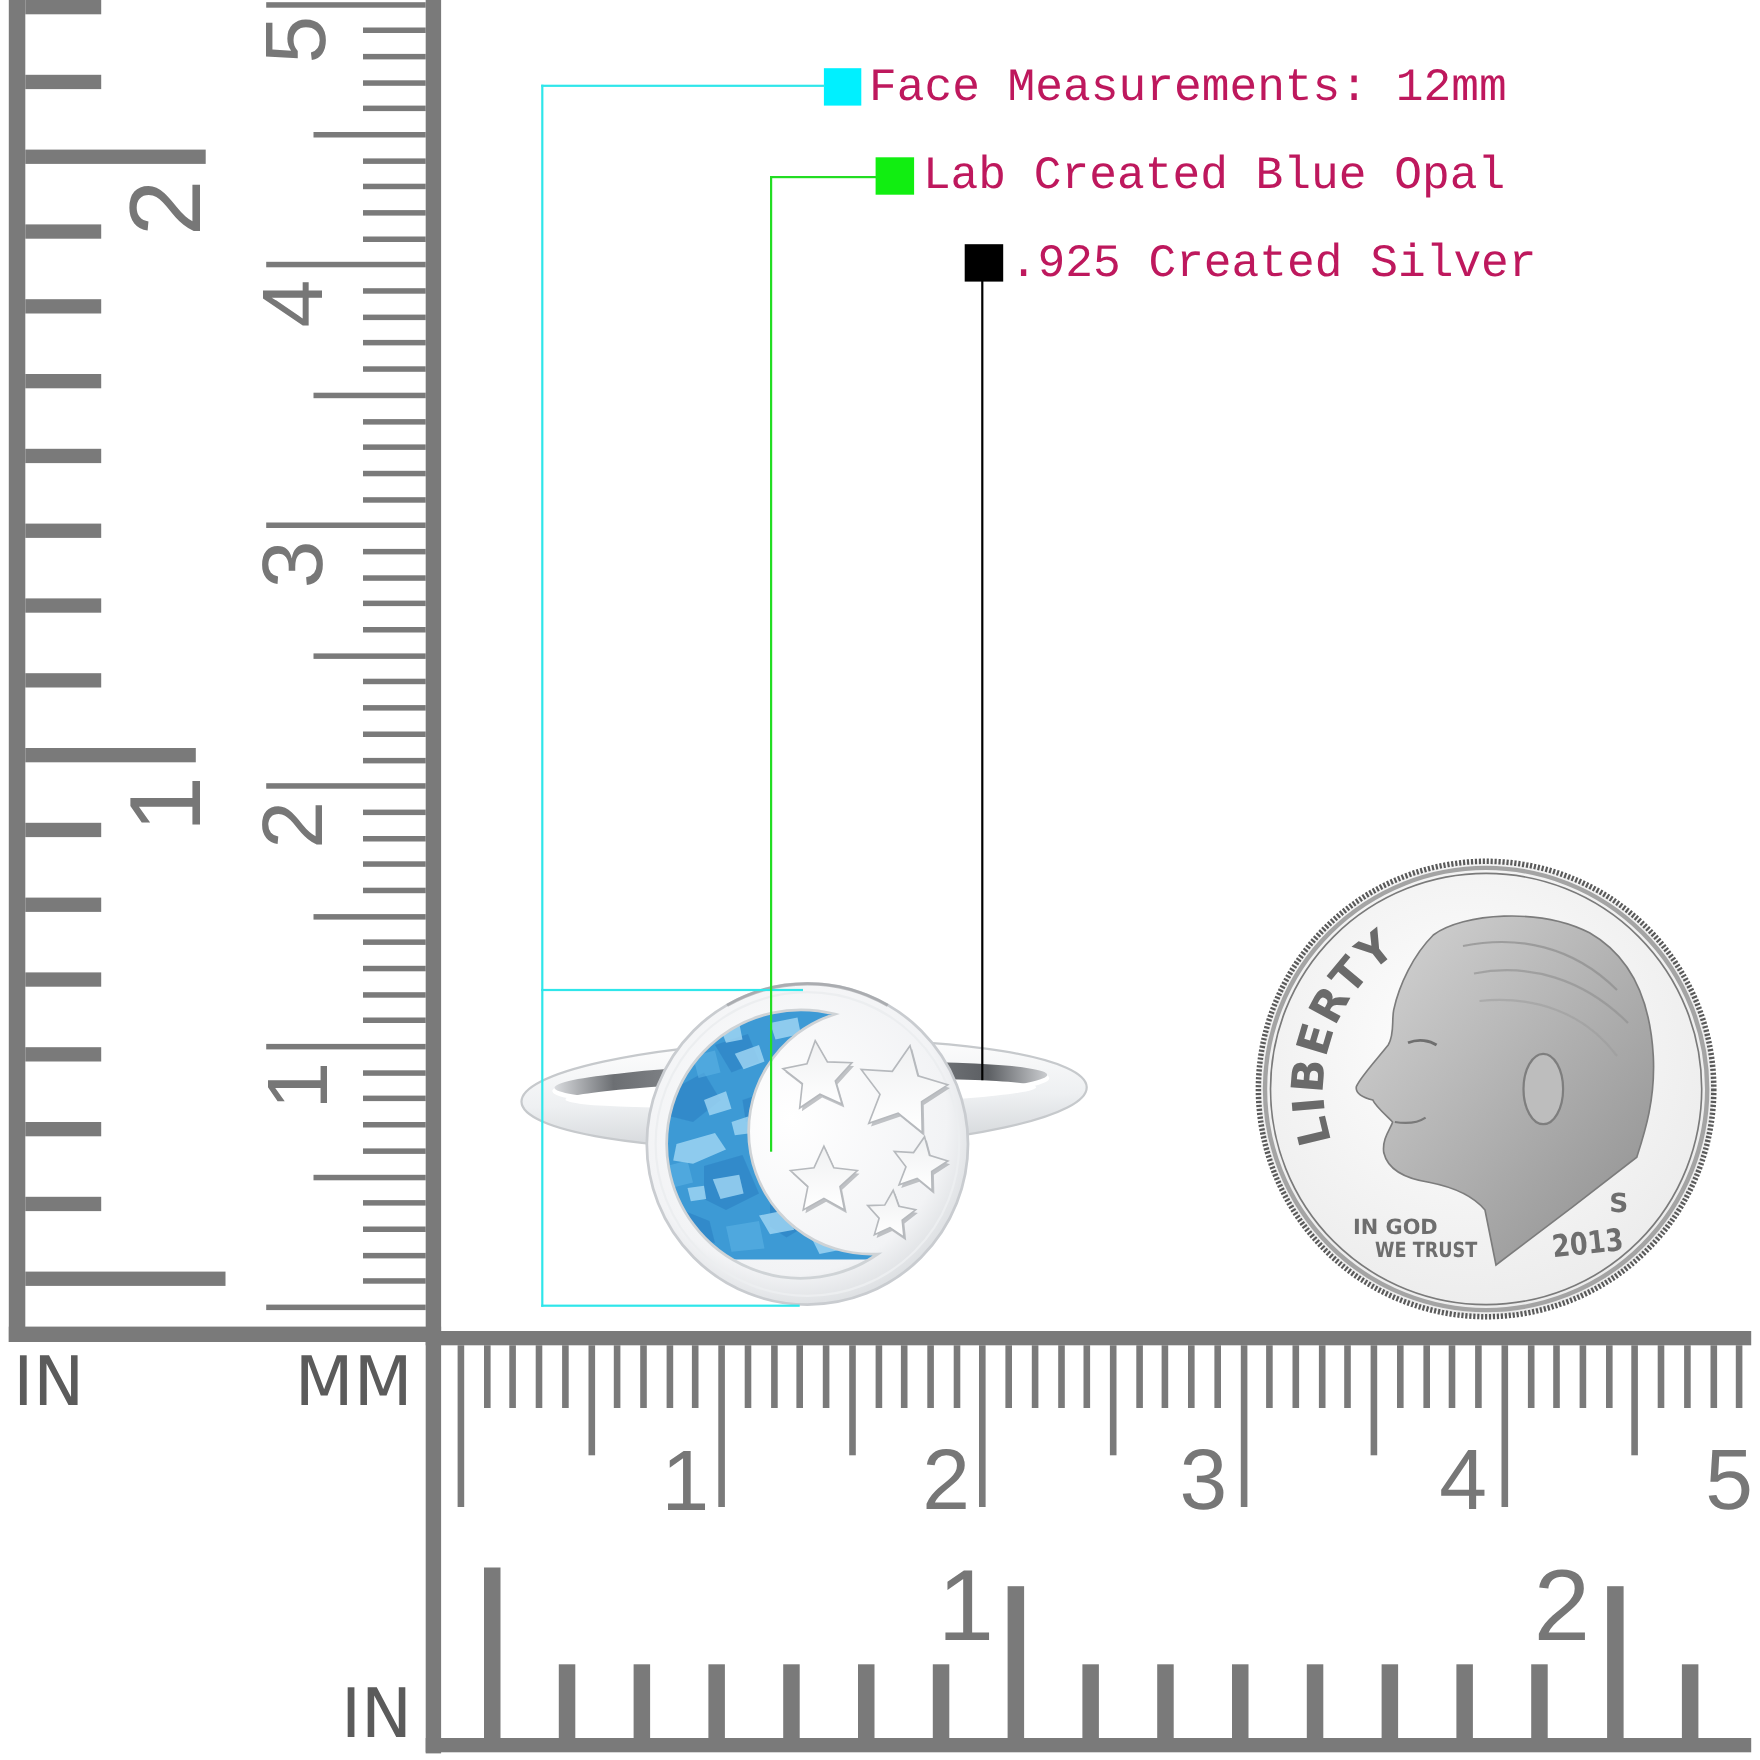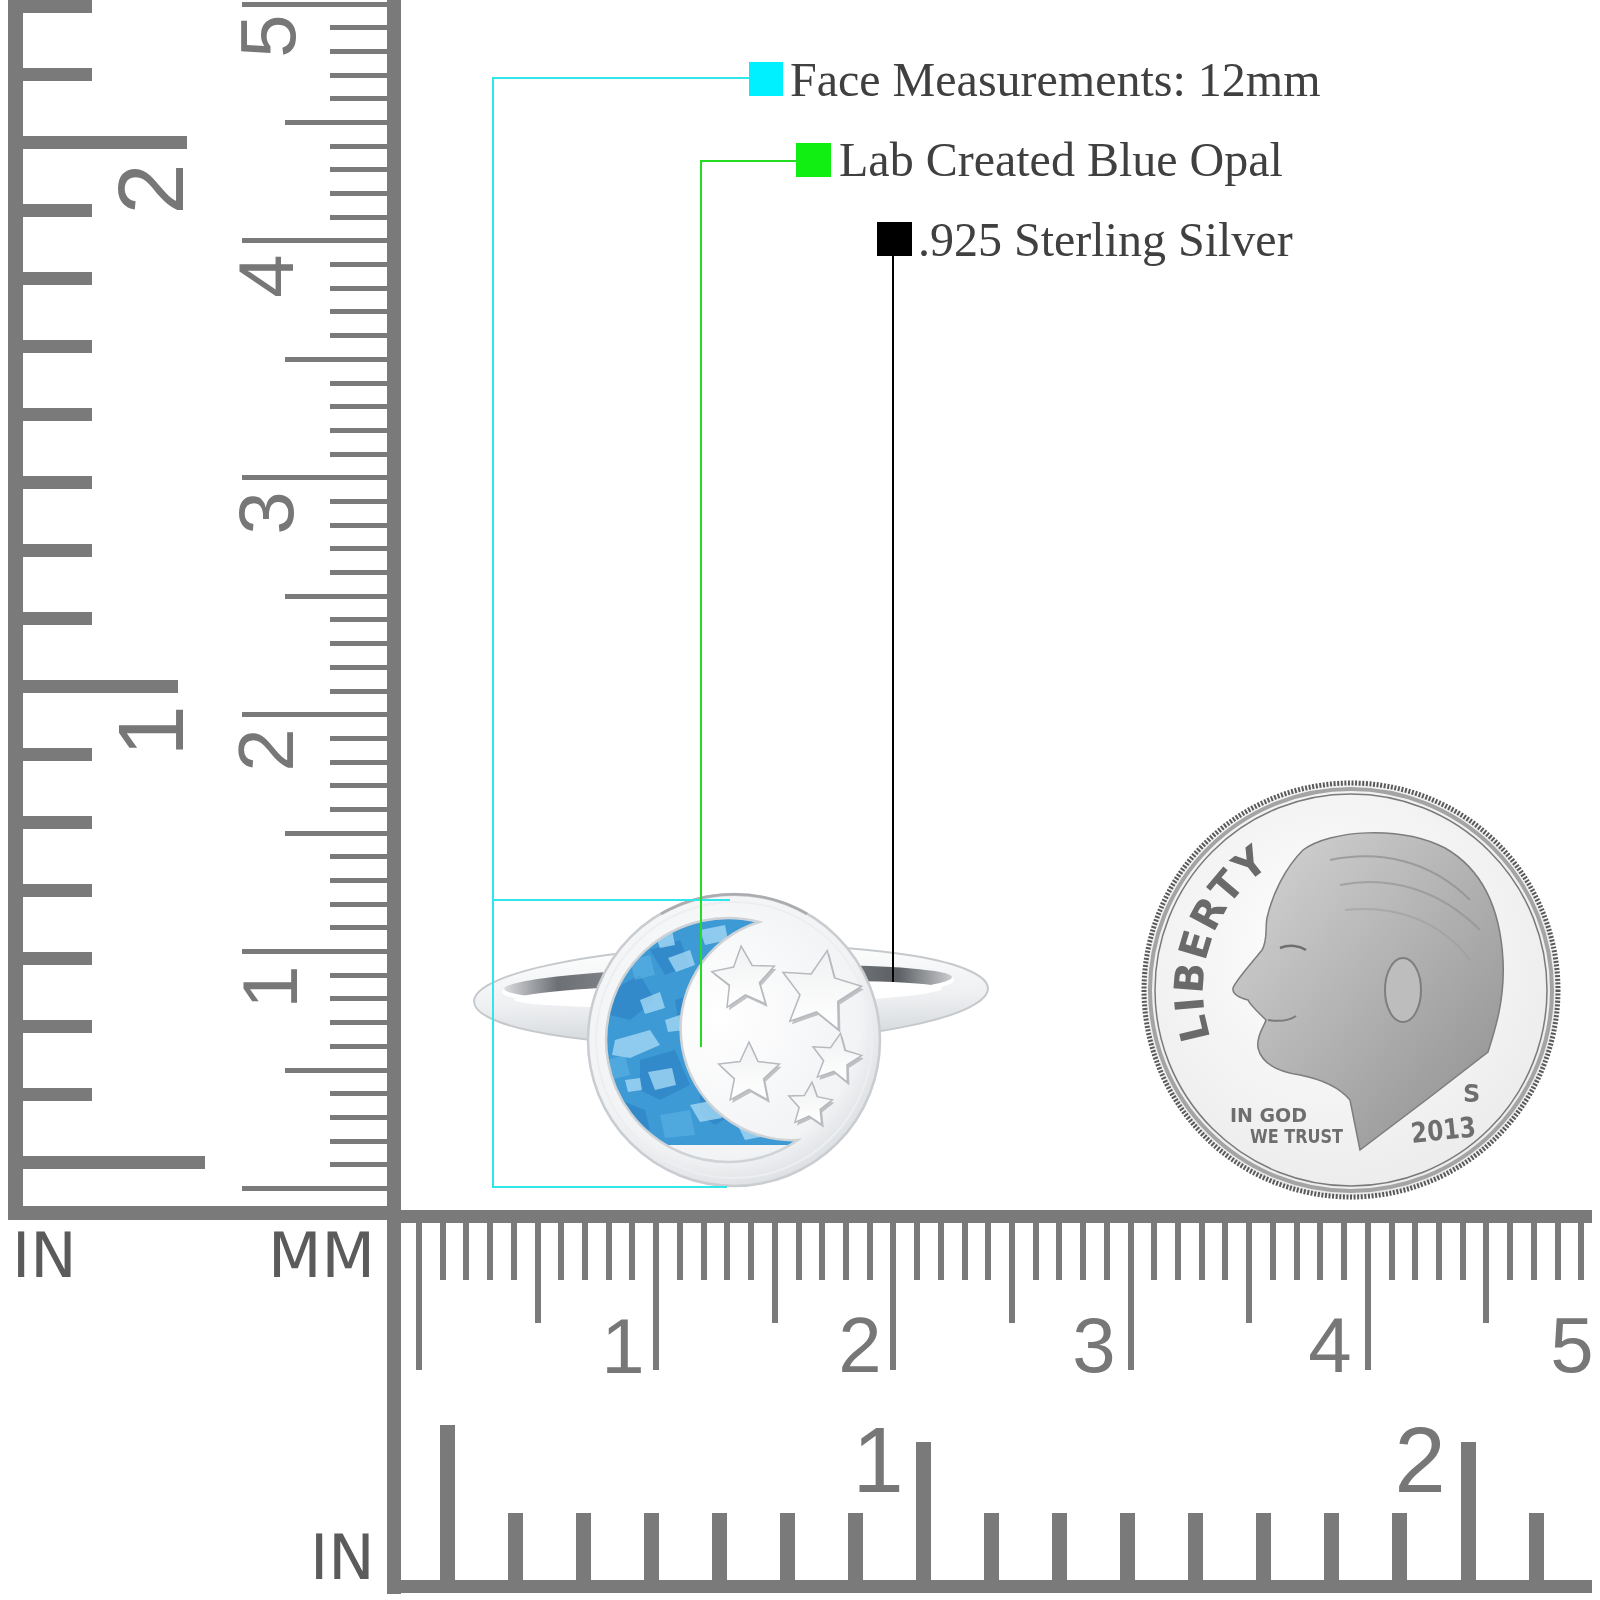--- a/index.html
+++ b/index.html
@@ -17,22 +17,22 @@
     white-space: nowrap;
   }
   .rl.rot { transform: translate(-50%, -50%) rotate(-90deg); }
   .rl.mm { font-size: 78px; }
   .rl.inch { font-size: 92px; }
   .unit {
     position: absolute; line-height: 1; font-size: 62px; color: #5b5b5b;
     font-family: "DejaVu Sans", sans-serif;
   }
   .callout-text {
-    position: absolute; font-size: 48px; line-height: 46px; color: #404040;
-    font-family: Liberation Serif, serif; white-space: nowrap;
+    position: absolute; font-size: 42px; line-height: 46px; color: #be185d;
+    font-family: Liberation Mono, monospace; white-space: nowrap;
   }
   .swatch { position: absolute; width: 35px; height: 34px; }
   .lead { position: absolute; z-index: 5; }
   #art { position: absolute; left: 0; top: 0; width: 1600px; height: 1600px; z-index: 2; }
   #ticks { position: absolute; left: 0; top: 0; width: 1600px; height: 1600px; z-index: 1; }
 </style>
 </head>
 <body>
 
 <div id="ticks">
@@ -333,13 +333,13 @@
 
 <div class="lead" style="left: 892px; top: 255px; width: 2px; height: 727px; background: rgb(0, 0, 0);"></div>
 
 <div class="swatch" style="left: 749px; top: 62px; width: 34px; background: rgb(0, 240, 255);"></div>
 <div class="callout-text" style="left:790px;top:57px;">Face Measurements: 12mm</div>
 
 <div class="swatch" style="left: 796px; top: 143px; background: rgb(17, 238, 17);"></div>
 <div class="callout-text" style="left:839px;top:137px;">Lab Created Blue Opal</div>
 
 <div class="swatch" style="left: 877px; top: 222px; background: rgb(0, 0, 0);"></div>
-<div class="callout-text" style="left:918px;top:217px;">.925 Sterling Silver</div>
+<div class="callout-text" style="left:918px;top:217px;">.925 Created Silver</div>
 
 </body></html>

